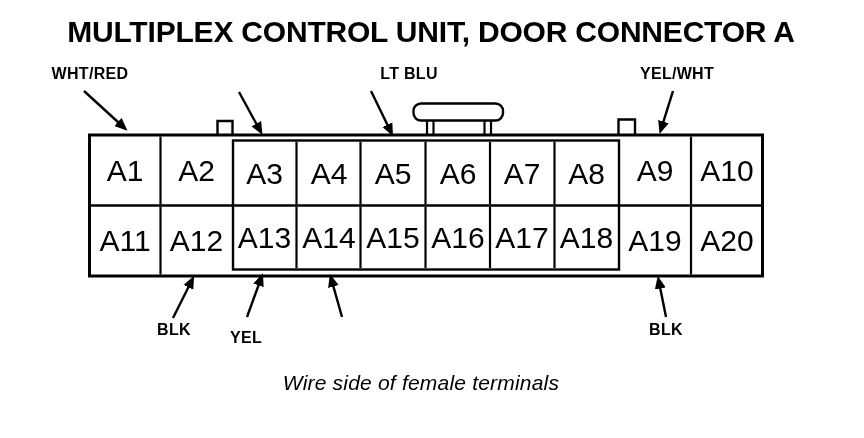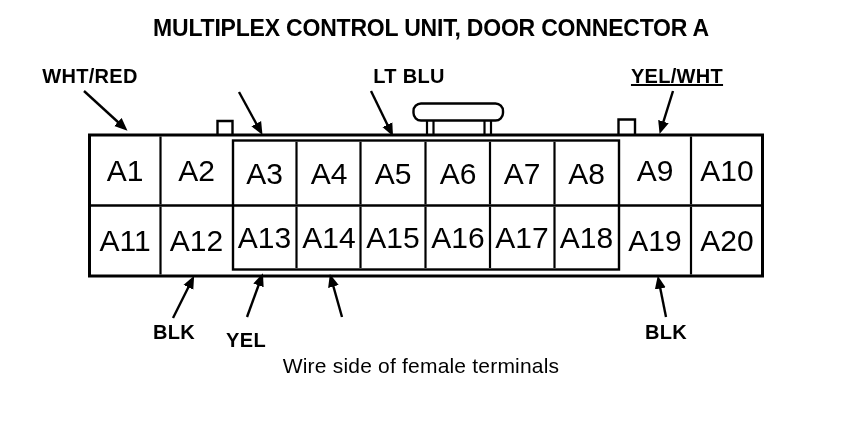--- a/index.html
+++ b/index.html
@@ -4,24 +4,24 @@
 <style>
   :root { --ink:#000; --paper:#fff; }
   html,body { margin:0; padding:0; background:var(--paper); }
   .page {
     position:relative; width:864px; height:438px;
     background:var(--paper); overflow:hidden;
     font-family:"Liberation Sans", sans-serif; color:var(--ink);
   }
   .lbl {
     position:absolute; transform:translateX(-50%);
-    font-weight:bold; font-size:20px; letter-spacing:.3px;
+    font-weight:bold; font-size:16px; letter-spacing:.3px;
     white-space:nowrap; color:var(--ink);
   }
-  .title { font-size:23px; letter-spacing:-.2px; }
+  .title { font-size:30px; letter-spacing:-.2px; }
   .caption { font-weight:400; font-size:21px; letter-spacing:.2px; }
   svg.diagram { position:absolute; left:0; top:0; }
   .outline { fill:none; stroke:var(--ink); stroke-width:3; }
   .innerbox { fill:none; stroke:var(--ink); stroke-width:2.4; }
   .divline { stroke:var(--ink); stroke-width:2.2; }
   .midline { stroke:var(--ink); stroke-width:2.5; }
   .tab { fill:none; stroke:var(--ink); stroke-width:2.4; }
   .latchcap { fill:var(--paper); stroke:var(--ink); stroke-width:2.4; }
   .stem { stroke:var(--ink); stroke-width:2.2; }
   .arr { stroke:var(--ink); stroke-width:2.4; }
@@ -32,27 +32,27 @@
 </style>
 </head>
 <body>
 
 <div class="page">
 
   <div class="lbl title" style="left:431px; top:15px;">MULTIPLEX CONTROL UNIT, DOOR CONNECTOR A</div>
 
   <div class="lbl" style="left:90px;  top:65px;">WHT/RED</div>
   <div class="lbl" style="left:370px; top:65px;margin-left:39px;">LT BLU</div>
-  <div class="lbl" style="left:677px; top:65px;text-decoration:underline;">YEL/WHT</div>
+  <div class="lbl" style="left:677px; top:65px;">YEL/WHT</div>
 
   <div class="lbl" style="left:174px; top:321px;">BLK</div>
   <div class="lbl" style="left:246px; top:329px;">YEL</div>
   <div class="lbl" style="left:666px; top:321px;">BLK</div>
 
-  <div class="lbl caption" style="left:421px; top:354px;">Wire side of female terminals</div>
+  <div class="lbl caption" style="left:421px; top:371px;font-style:italic;">Wire side of female terminals</div>
 
   <svg class="diagram" width="864" height="438" viewBox="0 0 864 438">
     <defs>
       <marker id="ah" markerUnits="userSpaceOnUse" markerWidth="14" markerHeight="12" refX="1.5" refY="6" orient="auto">
         <polygon points="0,0.5 13,6 0,11.5" fill="#000"></polygon>
       </marker>
     </defs>
 
     <path class="tab" d="M217.5,136 L217.5,121 L232.5,121 L232.5,136"></path>
     <path class="tab" d="M618.5,136 L618.5,119.5 L635,119.5 L635,136"></path>

